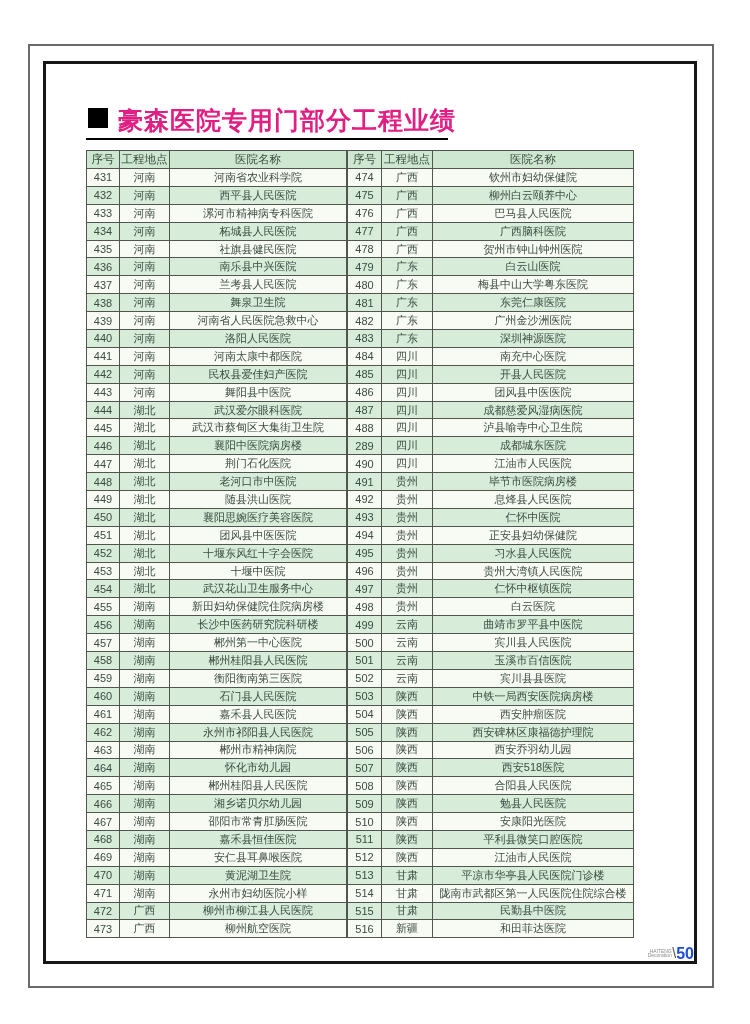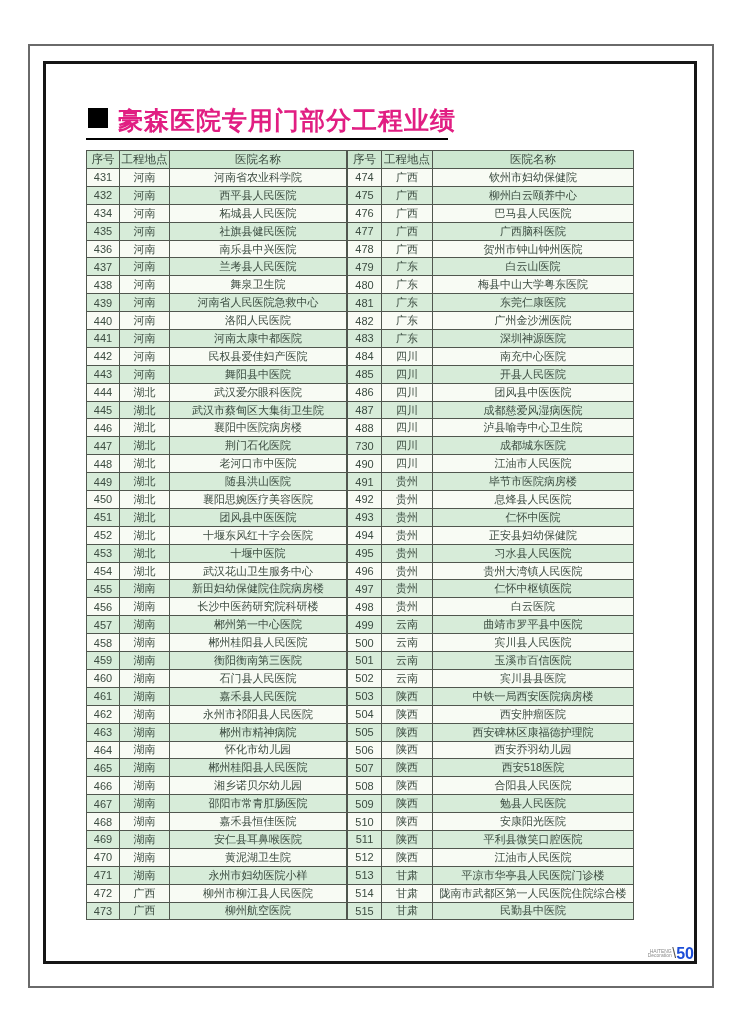--- a/index.html
+++ b/index.html
@@ -68,20 +68,25 @@
             <td>431</td>
             <td>河南</td>
             <td>河南省农业科学院</td>
           </tr>
           <tr>
             <td>432</td>
             <td>河南</td>
             <td>西平县人民医院</td>
           </tr>
           <tr>
+            <td>433</td>
+            <td>河南</td>
+            <td>漯河市精神病专科医院</td>
+          </tr>
+          <tr>
             <td>434</td>
             <td>河南</td>
             <td>柘城县人民医院</td>
           </tr>
           <tr>
             <td>435</td>
             <td>河南</td>
             <td>社旗县健民医院</td>
           </tr>
           <tr>
@@ -359,21 +364,21 @@
             <td>487</td>
             <td>四川</td>
             <td>成都慈爱风湿病医院</td>
           </tr>
           <tr>
             <td>488</td>
             <td>四川</td>
             <td>泸县喻寺中心卫生院</td>
           </tr>
           <tr>
-            <td>730</td>
+            <td>289</td>
             <td>四川</td>
             <td>成都城东医院</td>
           </tr>
           <tr>
             <td>490</td>
             <td>四川</td>
             <td>江油市人民医院</td>
           </tr>
           <tr>
             <td>491</td>
@@ -492,20 +497,25 @@
           </tr>
           <tr>
             <td>514</td>
             <td>甘肃</td>
             <td>陇南市武都区第一人民医院住院综合楼</td>
           </tr>
           <tr>
             <td>515</td>
             <td>甘肃</td>
             <td>民勤县中医院</td>
+          </tr>
+          <tr>
+            <td>516</td>
+            <td>新疆</td>
+            <td>和田菲达医院</td>
           </tr>
         </tbody>
     </table>
   </div>
 
   <div class="footer-mark">
     <span class="brand-mini">
       <span>HAITENG</span><br>
       <span>Decoration</span>
     </span>

